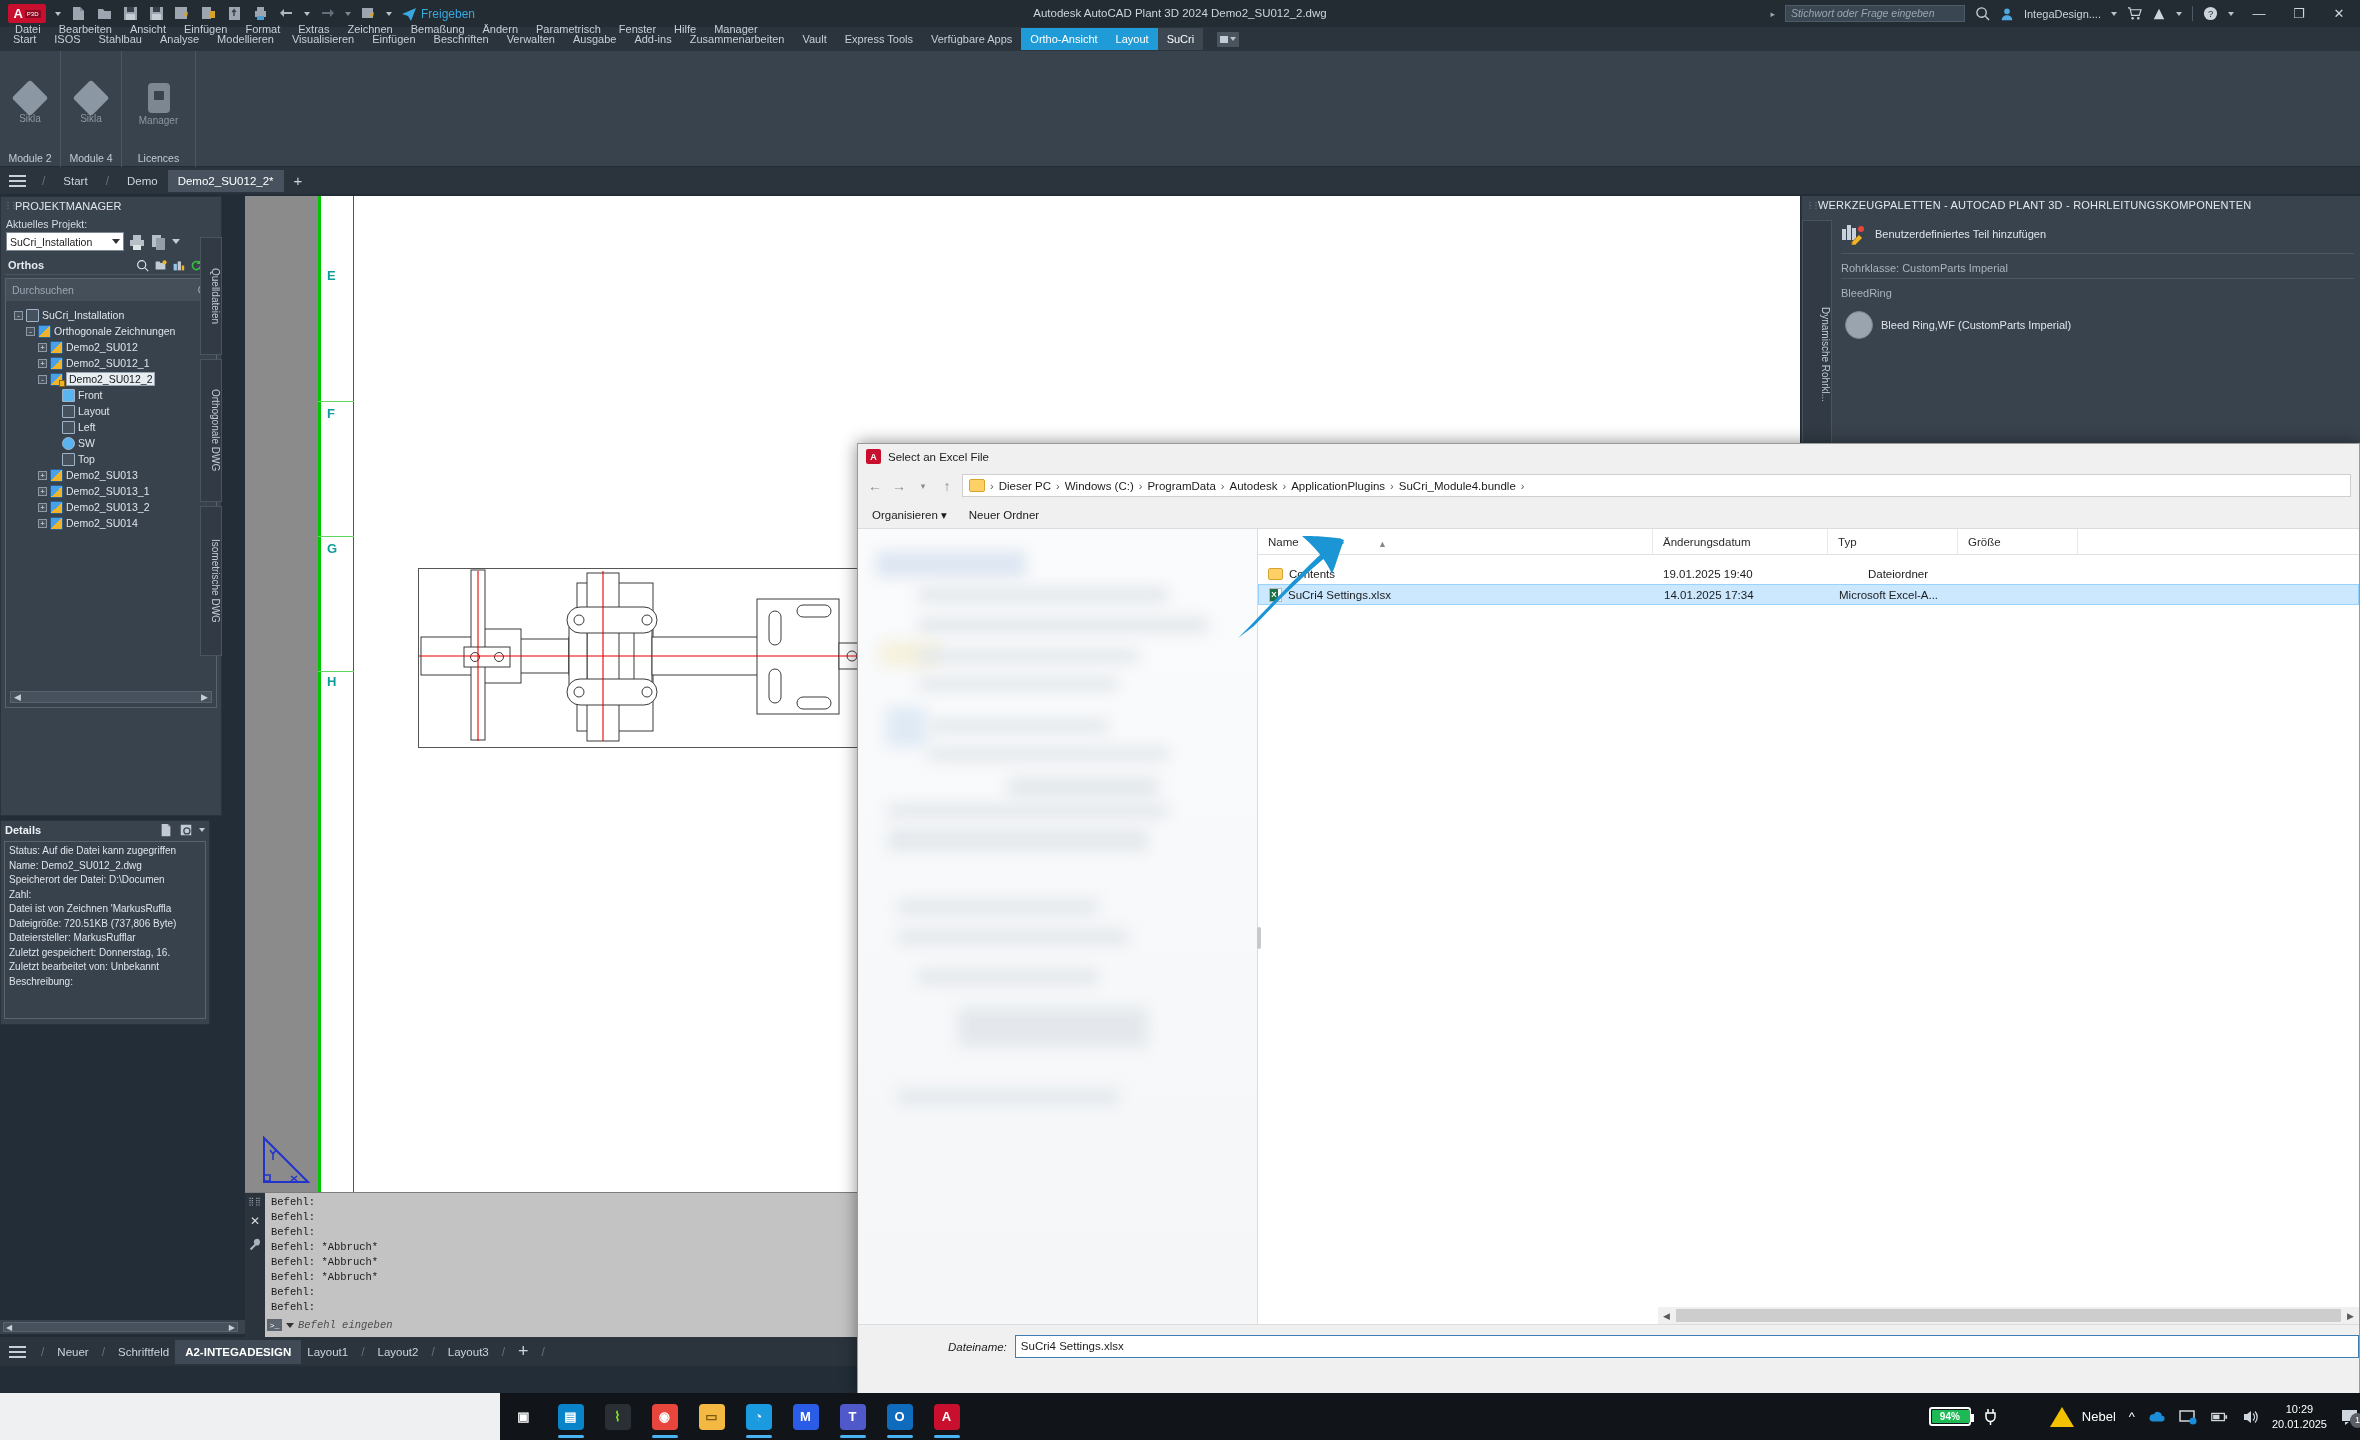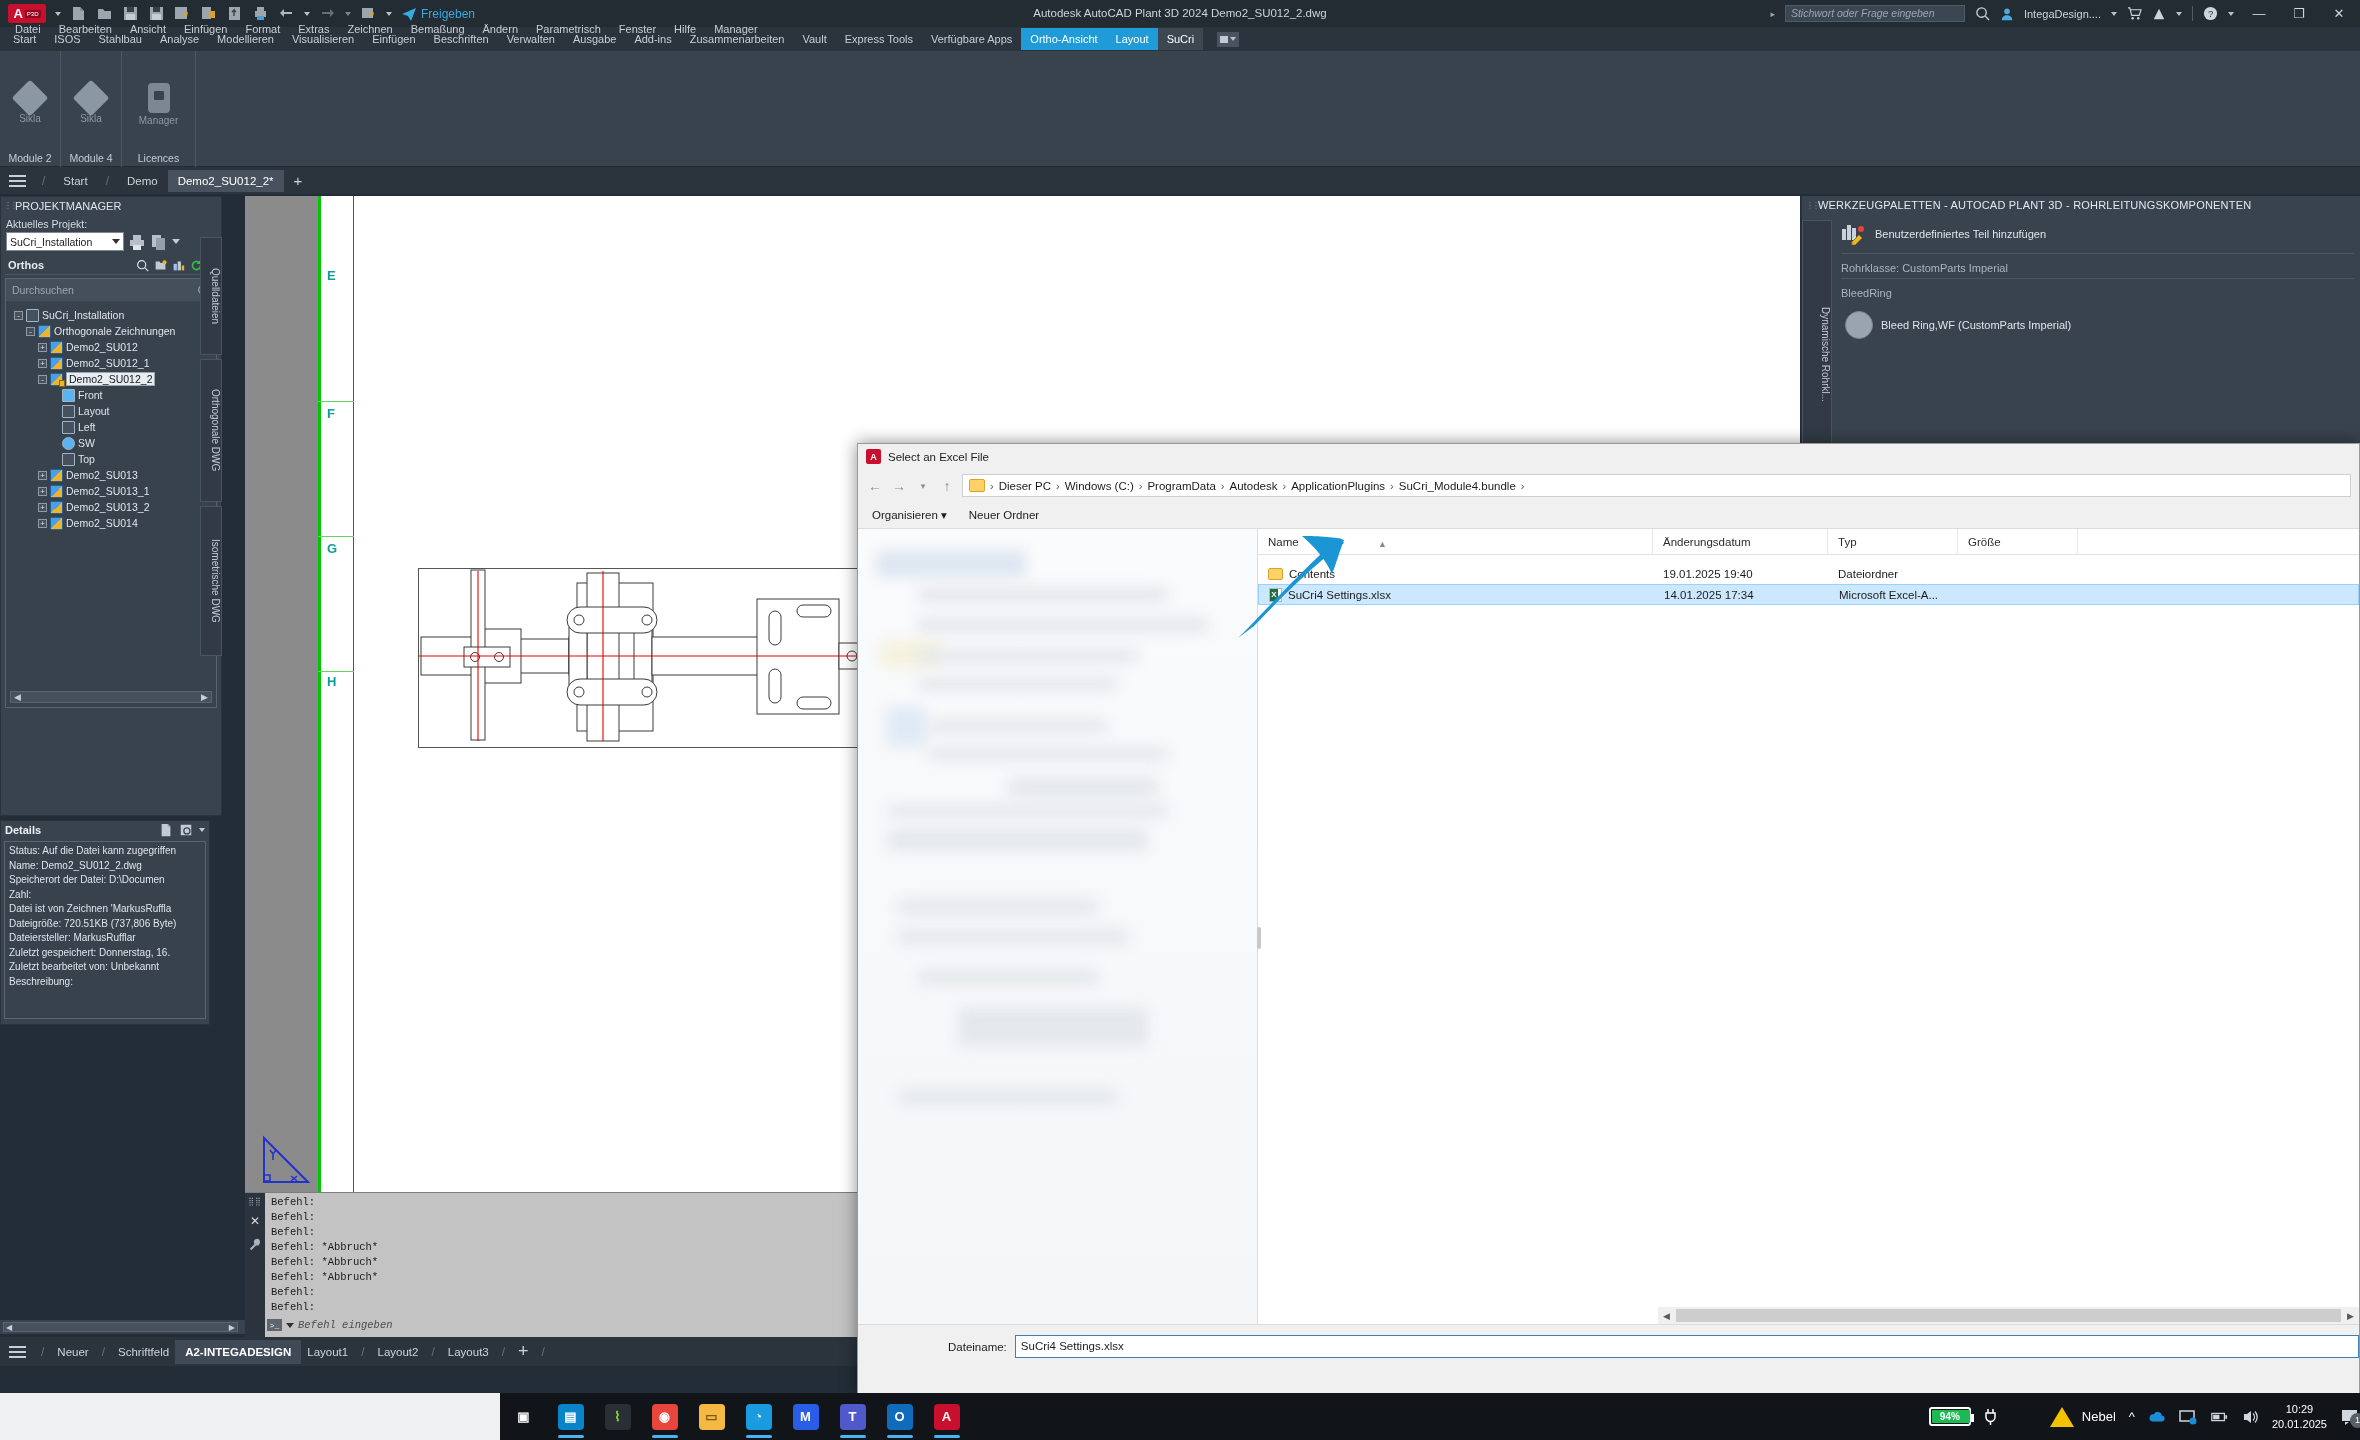--- a/index.html
+++ b/index.html
@@ -163,21 +163,21 @@
   .fc{padding-left:10px;overflow:hidden;white-space:nowrap;}
   .xlsico{width:13px;height:14px;background:#fff;border:1px solid #b7b7b7;position:relative;}
   .xlsico:after{content:"X";position:absolute;left:0;top:0;width:8px;height:12px;background:#1e7145;color:#fff;font-size:8px;line-height:12px;text-align:center;font-weight:bold;}
   .folderico2{width:15px;height:12px;background:#ffd066;border:1px solid #d6a52f;border-radius:2px;}
   #dlgsplit{position:absolute;left:399px;top:50%;width:4px;height:22px;background:#c8c8c8;border-radius:2px;}
   #hscrollbar{position:absolute;left:400px;right:0;bottom:0;height:17px;background:#f0f0f0;display:flex;align-items:center;}
   .sbtn{width:17px;height:17px;font-size:9px;color:#5a5a5a;display:flex;align-items:center;justify-content:center;}
   .sthumb{flex:1;height:13px;background:#cdcdcd;margin:0 1px;}
   #dlgbottom{position:absolute;left:0;right:0;bottom:0;height:70px;background:#f0f0f0;border-top:1px solid #dcdcdc;}
   #fnamerow{position:absolute;left:0;top:10px;display:flex;align-items:center;gap:8px;padding-left:90px;width:100%;}
-  #fnamerow label{font-size:11.5px;color:#1c1c1c;}
+  #fnamerow label{font-size:11.5px;color:#1c1c1c;font-style:italic;}
   #fnameinput{width:1380px;height:23px;border:1px solid #3d7fb5;background:#fff;font-size:11.5px;color:#1c1c1c;padding:0 5px;line-height:21px;}
   #bluearrow{position:absolute;left:-30px;top:5px;width:120px;height:105px;pointer-events:none;}
 </style>
 </head>
 <body>
 
 <div id="app">
 
   <div id="titlebar">
     <div id="qat">
@@ -732,21 +732,21 @@
           <div class="ch" style="width:130px">Typ</div>
           <div class="ch" style="width:120px">Größe</div>
         </div>
         <div id="filerows" style="padding-top:8px">
             <div class="frow">
               <div class="fc" style="width: 395px; display: flex; align-items: center; gap: 6px;">
                 <span class="folderico2"></span>
                 <span>Contents</span>
               </div>
               <div class="fc" style="width: 175px;">19.01.2025 19:40</div>
-              <div class="fc" style="width: 130px;">Dateiordner</div>
+              <div class="fc" style="width: 130px; text-align: center;">Dateiordner</div>
               <div class="fc" style="width: 120px;"></div>
             </div>
             <div class="frow sel">
               <div class="fc" style="width: 395px; display: flex; align-items: center; gap: 6px;">
                 <span class="xlsico"></span>
                 <span>SuCri4 Settings.xlsx</span>
               </div>
               <div class="fc" style="width: 175px;">14.01.2025 17:34</div>
               <div class="fc" style="width: 130px;">Microsoft Excel-A...</div>
               <div class="fc" style="width: 120px;"></div>

